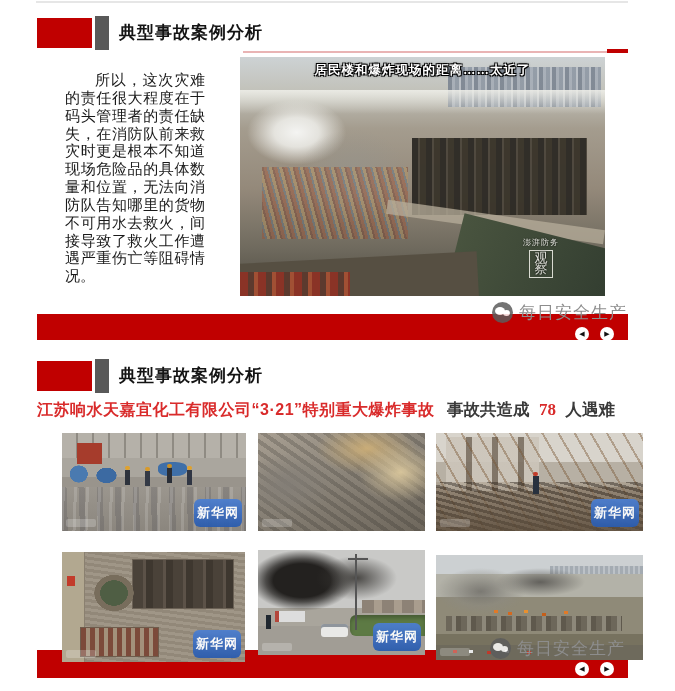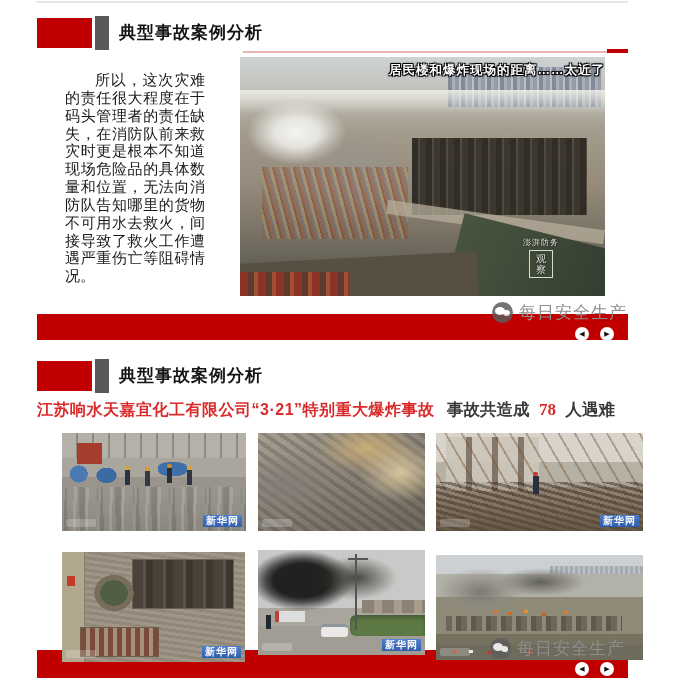--- a/index.html
+++ b/index.html
@@ -24,31 +24,31 @@
   .wm-logo{width:21px;height:21px;border-radius:50%;background:#5c5c5c;position:relative;opacity:.85;flex:none;}
   .wm-logo i{position:absolute;background:#fff;border-radius:50%;display:block;}
   .wm-logo .b1{left:3px;top:5px;width:10px;height:8px;}
   .wm-logo .b2{right:3px;top:8px;width:7px;height:6px;}
   .wm-text{font-size:17px;color:#8d8d8d;letter-spacing:1px;white-space:nowrap;}
   .navbtn{position:absolute;width:14px;height:14px;border-radius:50%;background:#fff;border:none;
           color:#111;font-size:7px;padding:0;display:flex;align-items:center;justify-content:center;cursor:pointer;}
   
   .photo{position:absolute;overflow:hidden;margin:0;}
   .photo .ly{position:absolute;}
-  .caption{position:absolute;left:0;right:0;top:5px;text-align:right;
+  .caption{position:absolute;left:0;right:0;top:5px;text-align:center;
            font-size:12.5px;font-weight:bold;color:#fff;letter-spacing:1px;
            text-shadow:1px 1px 0 #000,-1px -1px 0 #000,1px -1px 0 #000,-1px 1px 0 #000,0 0 3px #000;}
-  .xinhua{position:absolute;right:4px;bottom:4px;font-size:10px;font-weight:bold;color:#fff;
-          background:linear-gradient(#4d7fd0,#2b5cae);padding:0 3px;line-height:12px;opacity:.95;letter-spacing:1px;}
+  .xinhua{position:absolute;right:4px;bottom:4px;font-size:13px;font-weight:bold;color:#fff;
+          background:linear-gradient(#4d7fd0,#2b5cae);padding:8px 3px;line-height:12px;opacity:.95;letter-spacing:1px;border-radius:6px;}
   .smudge{position:absolute;left:4px;bottom:4px;width:30px;height:8px;background:rgba(255,255,255,.22);border-radius:2px;}
   
-  .pp{position:absolute;right:46px;top:180px;text-align:center;color:#f0f0ea;opacity:.92;}
+  .pp{position:absolute;right:46px;top:180px;text-align:center;color:#f0f0ea;opacity:.92;font-family:Liberation Mono, monospace;}
   .pp-t{font-size:8px;letter-spacing:1px;text-shadow:0 0 2px #000;}
   .pp-b{margin:2px auto 0;width:14px;padding:2px 4px;border:1px solid #e8e8e0;
-        font-size:10px;line-height:11px;word-break:break-all;text-shadow:0 0 2px #000;}
+        font-size:13px;line-height:11px;word-break:break-all;text-shadow:0 0 2px #000;}
   
   .subtitle{position:absolute;left:37px;top:399px;width:591px;text-align:left;white-space:nowrap;}
   .sub-company{font-size:16px;font-weight:bold;color:#d92b2b;letter-spacing:.5px;}
   .sub-serif{font-family:"Liberation Serif","DejaVu Serif",serif;font-size:16.5px;font-weight:bold;color:#3a3a3a;margin-left:8px;}
   .sub-num{font-family:"Liberation Serif","DejaVu Serif",serif;font-size:17px;font-weight:bold;color:#d92b2b;margin:0 5px;}
   .sub-suffix{font-family:"Liberation Serif","DejaVu Serif",serif;font-size:16.5px;font-weight:bold;color:#3a3a3a;}
   
   .fig{position:absolute;width:5px;height:15px;background:#2d323c;box-shadow:20px 1px 0 #333945,42px -2px 0 #292e38,62px 0 0 #303644;}
   .helm{position:absolute;width:5px;height:4px;border-radius:2px;background:#e0a22e;box-shadow:20px 1px 0 #d89a2a,42px -2px 0 #c98f26,62px 0 0 #e0a22e;}
 </style>

